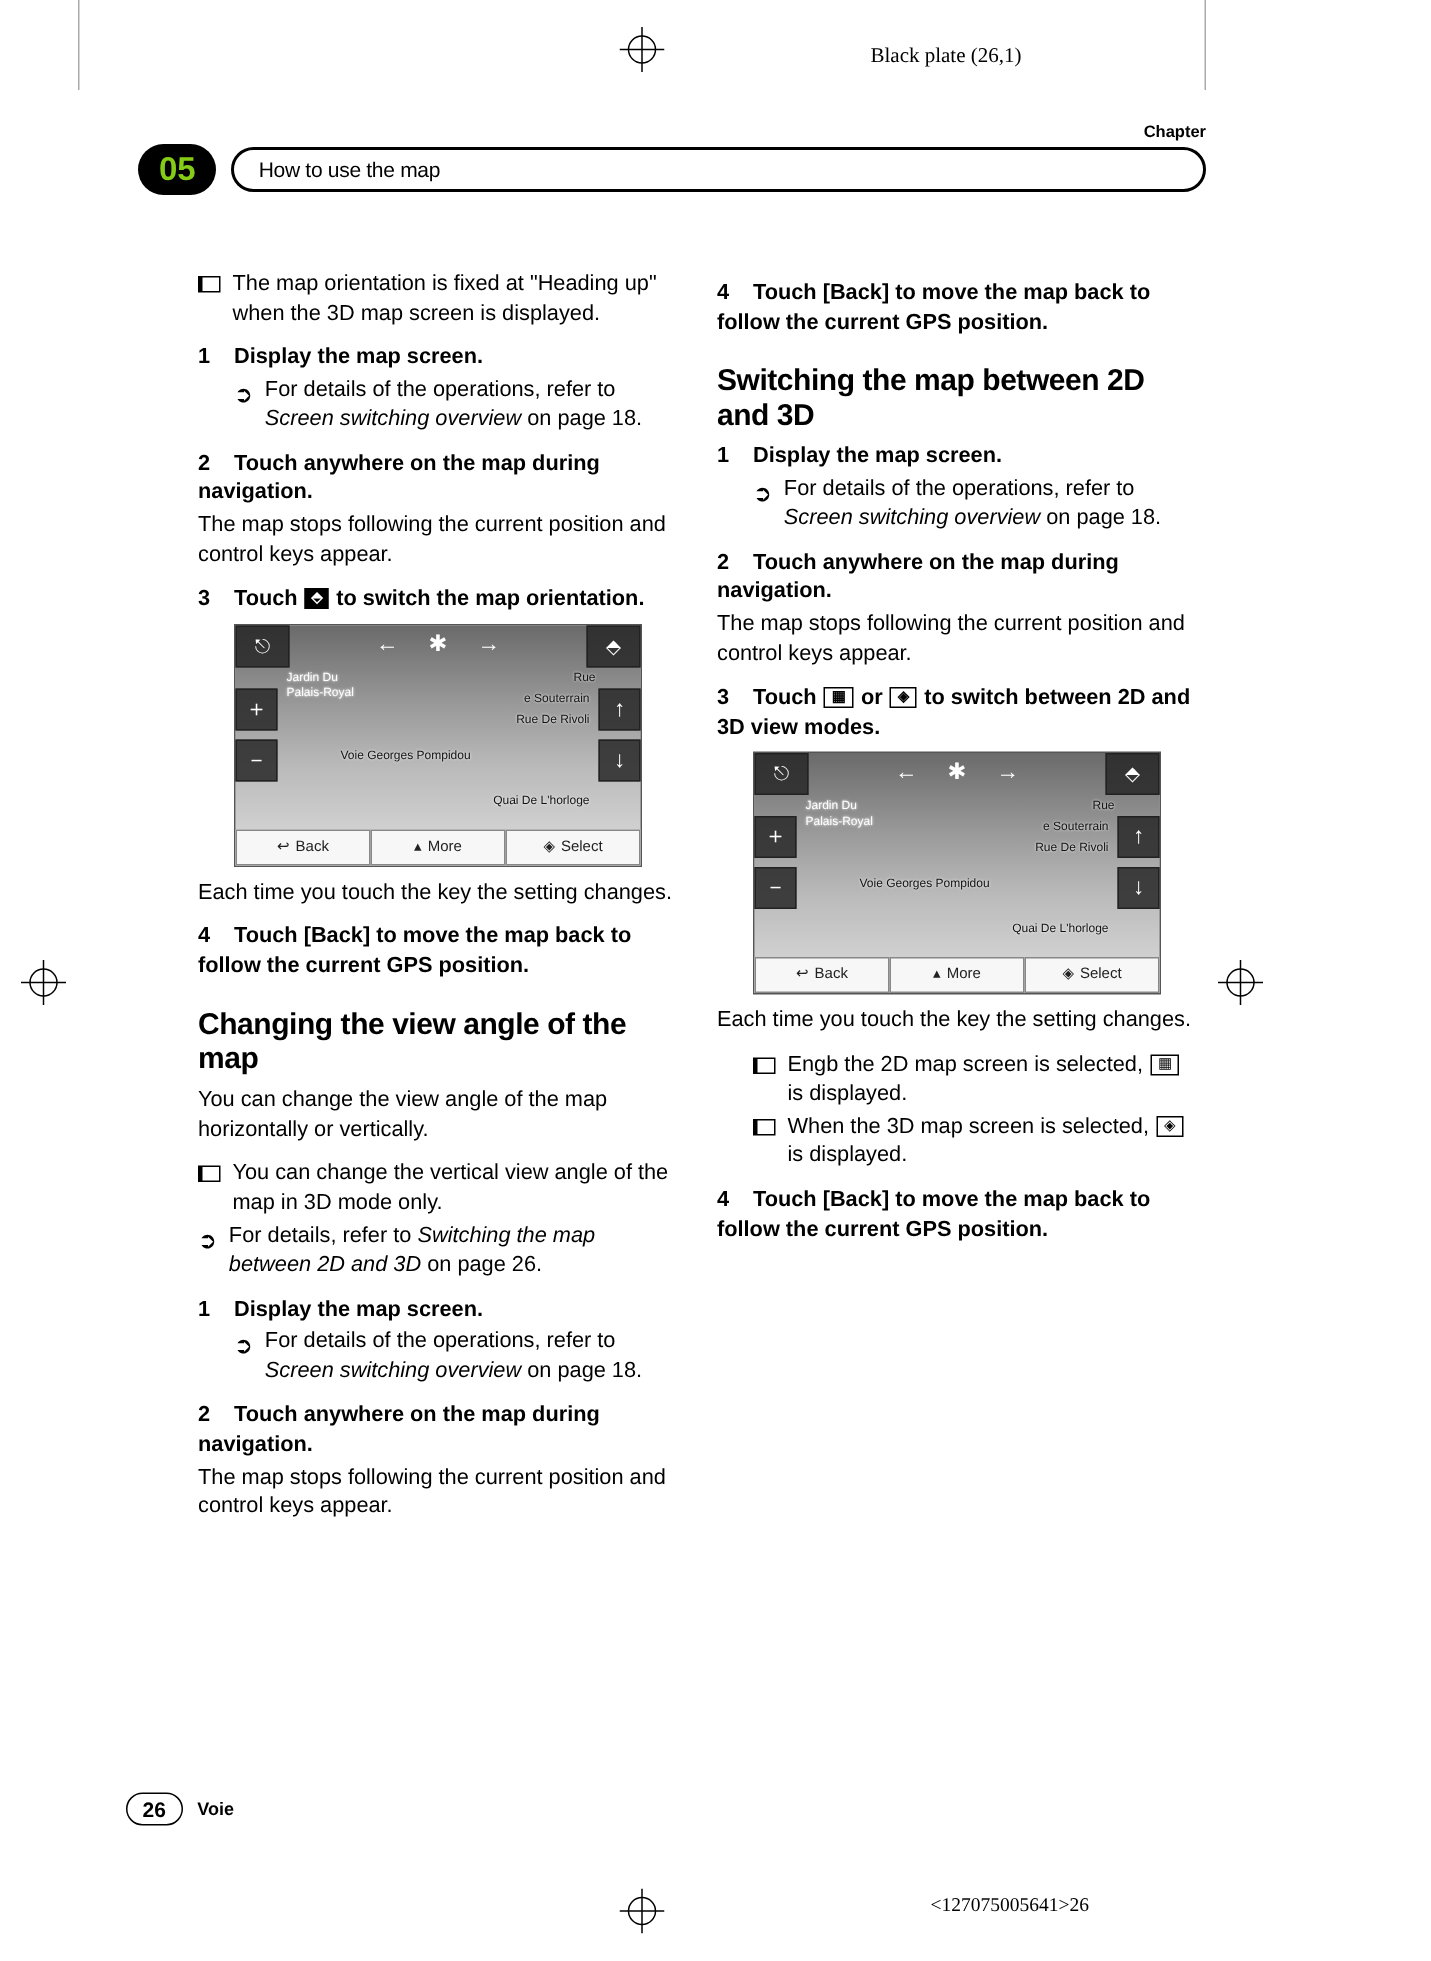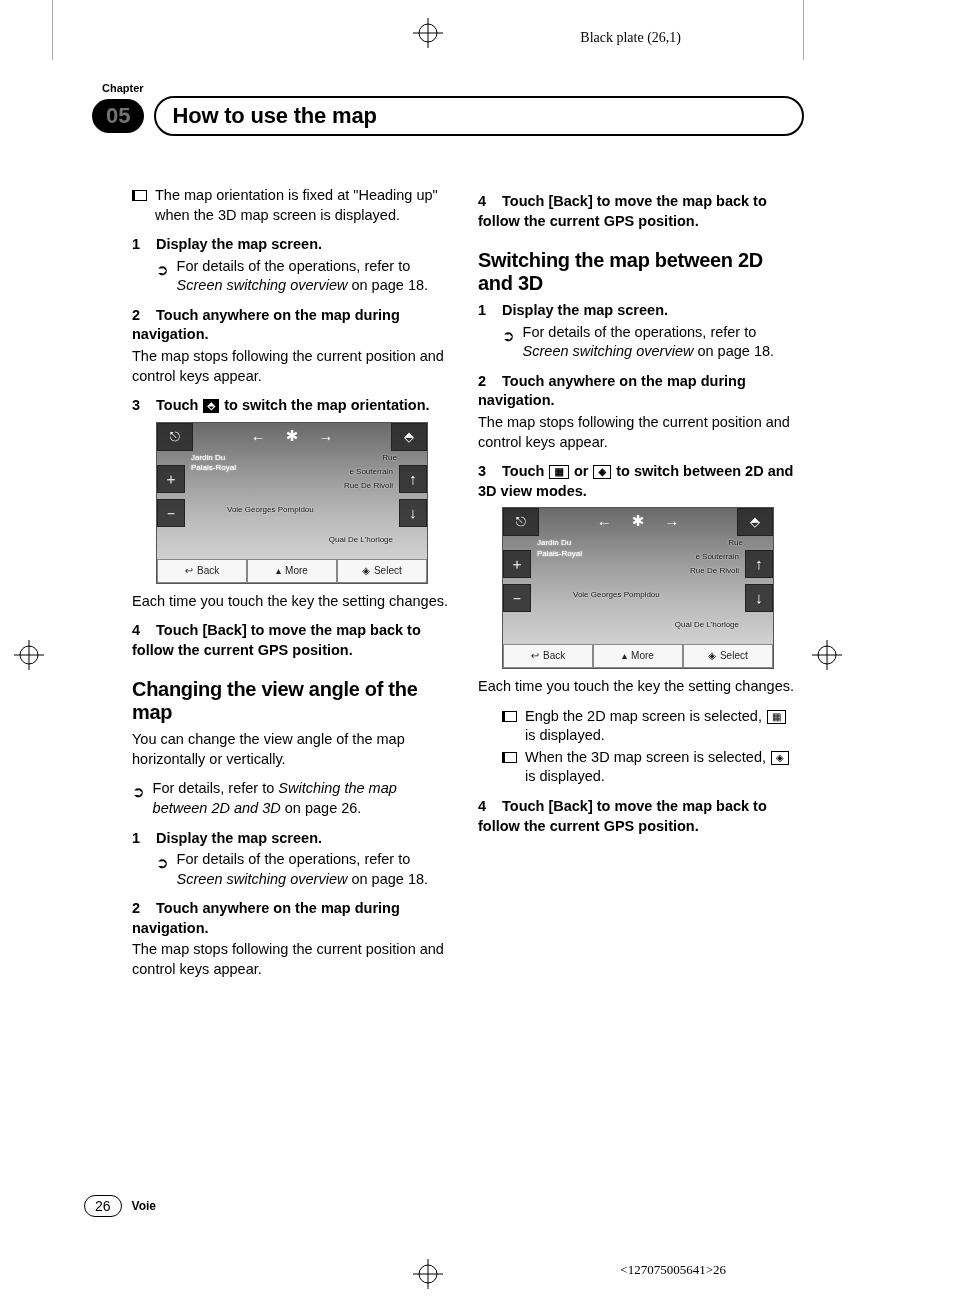--- a/index.html
+++ b/index.html
@@ -53,43 +53,44 @@
     position: absolute;
     top: 82px;
     left: 52px;
     right: 52px;
     bottom: 60px;
   }
   .chapter-label {
     font-size: 11px;
     font-weight: bold;
     margin-left: 50px;
+    text-align: right;
   }
   .header-bar {
     display: flex;
     align-items: center;
     margin-top: 2px;
   }
   .chapter-badge {
     background: #000;
-    color: #737373;
+    color: #84cc16;
     font-weight: bold;
     font-size: 22px;
     border-radius: 22px;
     padding: 4px 14px;
     margin-right: 10px;
     margin-left: 40px;
   }
   .title-bar {
     flex: 1;
     border: 2px solid #000;
     border-radius: 22px;
     padding: 5px 16px;
-    font-weight: 700;
-    font-size: 22px;
+    font-weight: 400;
+    font-size: 14px;
     letter-spacing: -0.2px;
   }
   .columns {
     display: flex;
     gap: 30px;
     margin-top: 50px;
     padding-left: 80px;
     padding-right: 10px;
   }
   .col { flex: 1; font-size: 14.5px; line-height: 1.35; }
@@ -134,21 +135,21 @@
     bottom: 90px;
     left: 84px;
     display:flex;
     align-items:center;
     gap:10px;
   }
   .page-num {
     border:1.5px solid #000;
     border-radius: 14px;
     padding: 2px 10px;
-    font-weight: normal;
+    font-weight: bold;
     font-size: 14px;
   }
   .engb { font-weight:bold; font-size:12px;}
   .print-id {
     position:absolute;
     bottom: 29px;
     right: 130px;
     font-size: 13px;
     font-family:"Times New Roman", serif;
   }
@@ -259,20 +260,24 @@
         </div>
 
         <div class="para">Each time you touch the key the setting changes.</div>
 
         <div class="step-head"><span class="num">4</span><span>Touch [Back] to move the map back to follow the current GPS position.</span></div>
 
         <div class="h2">Changing the view angle of the map</div>
         <div class="para">You can change the view angle of the map horizontally or vertically.</div>
         <ul class="bullet-list">
           <li>
+              <span class="bullet-box"></span>
+              <span>You can change the vertical view angle of the map in 3D mode only.</span>
+            </li>
+          <li>
               <span class="ref-arrow">➲</span>
               <span><span>For details, refer to </span><span class="italic">Switching the map between 2D and 3D</span><span> on page 26.</span></span>
             </li>
         </ul>
 
         <div class="step-head"><span class="num">1</span><span>Display the map screen.</span></div>
         <ul class="bullet-list sub">
           <li>
               <span class="ref-arrow">➲</span>
               <span><span>For details of the operations, refer to </span><span class="italic">Screen switching overview</span><span> on page 18.</span></span>

